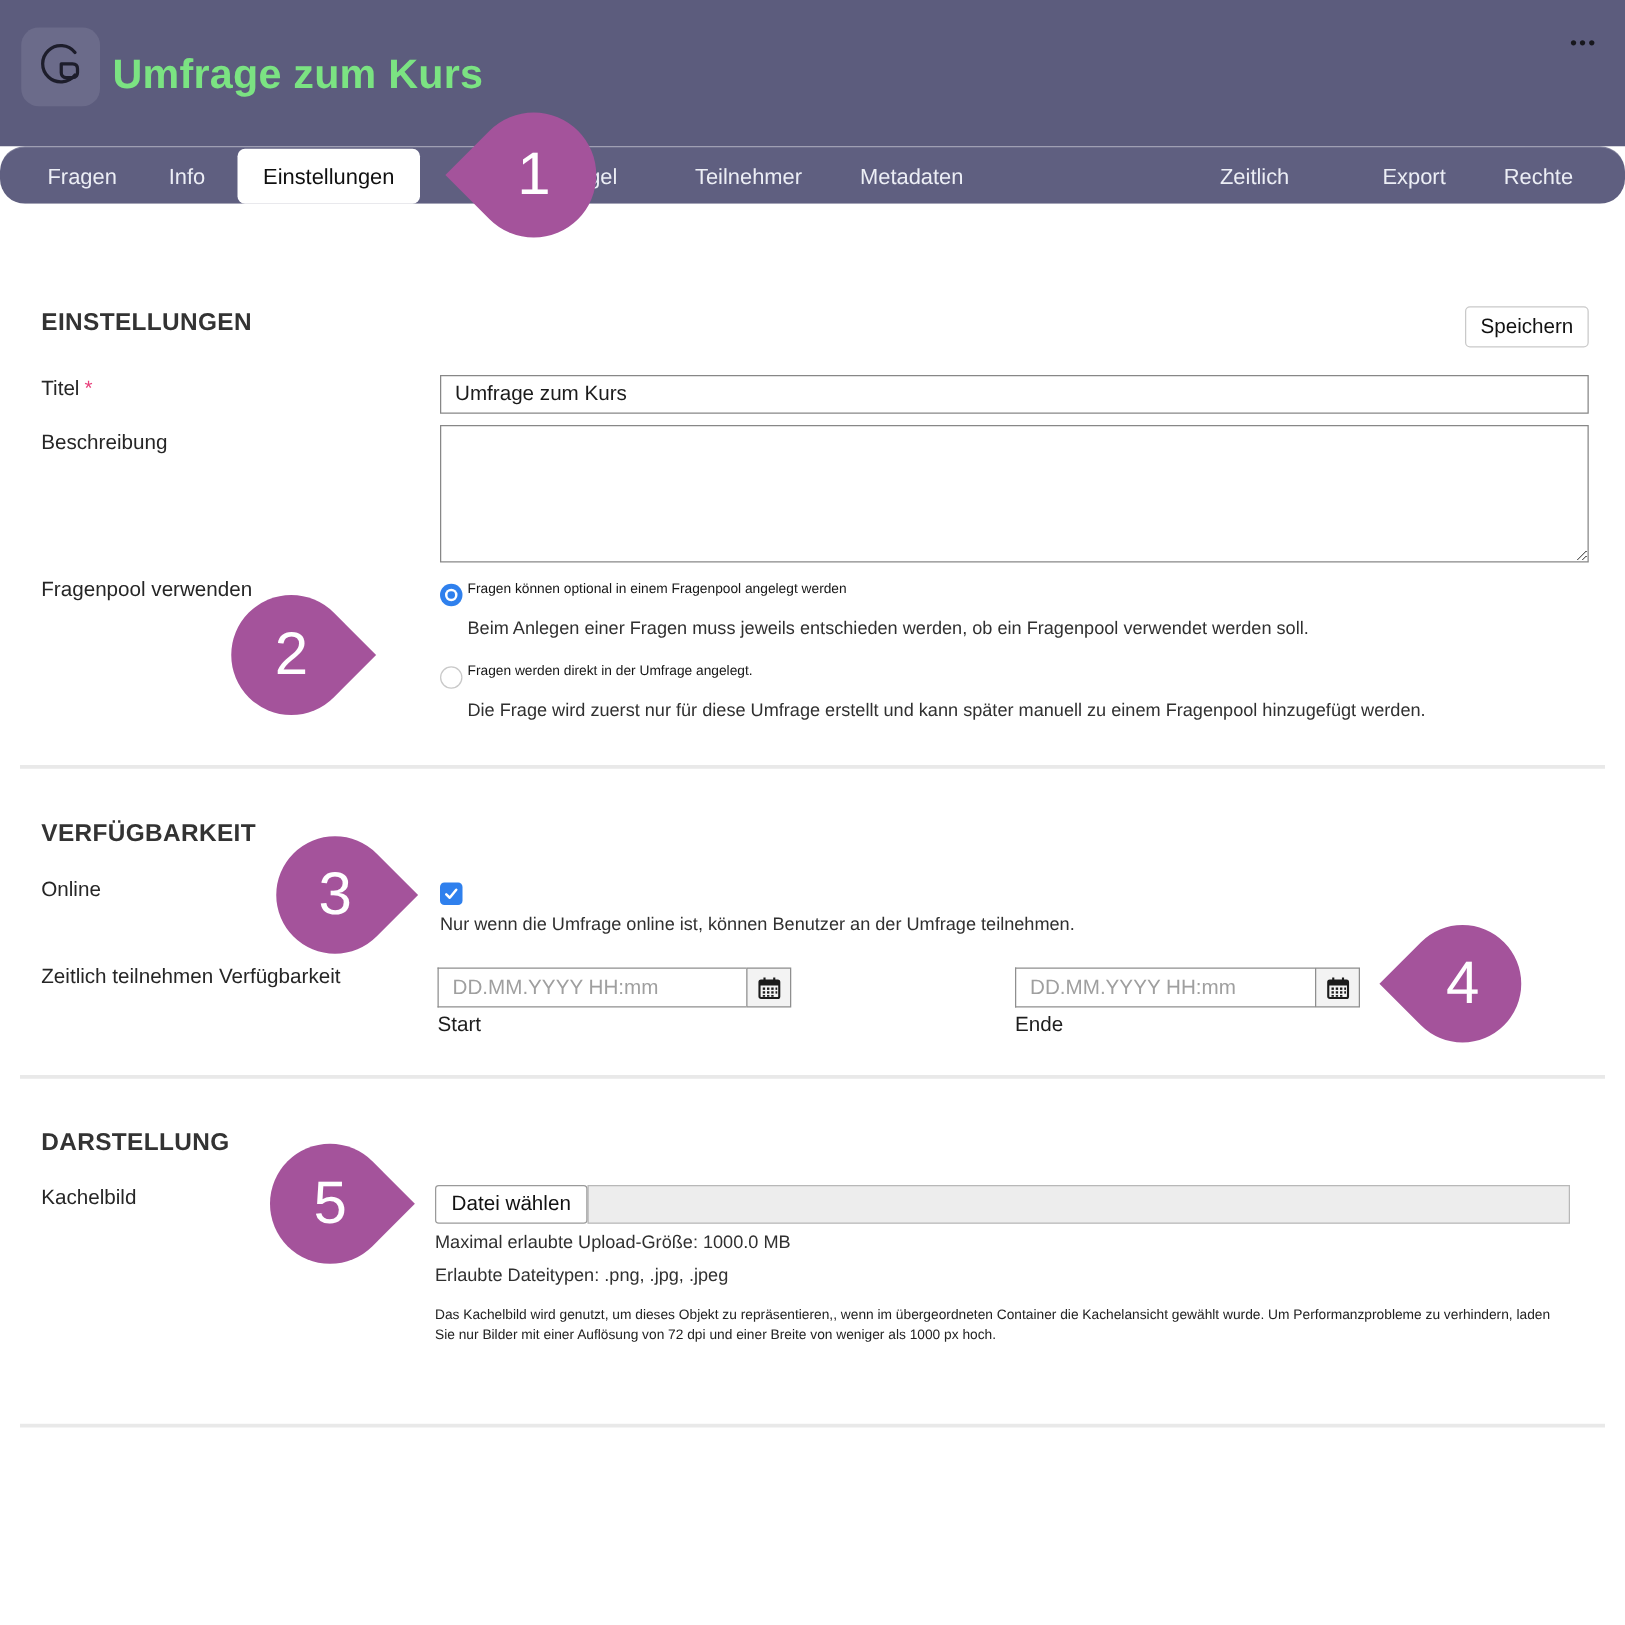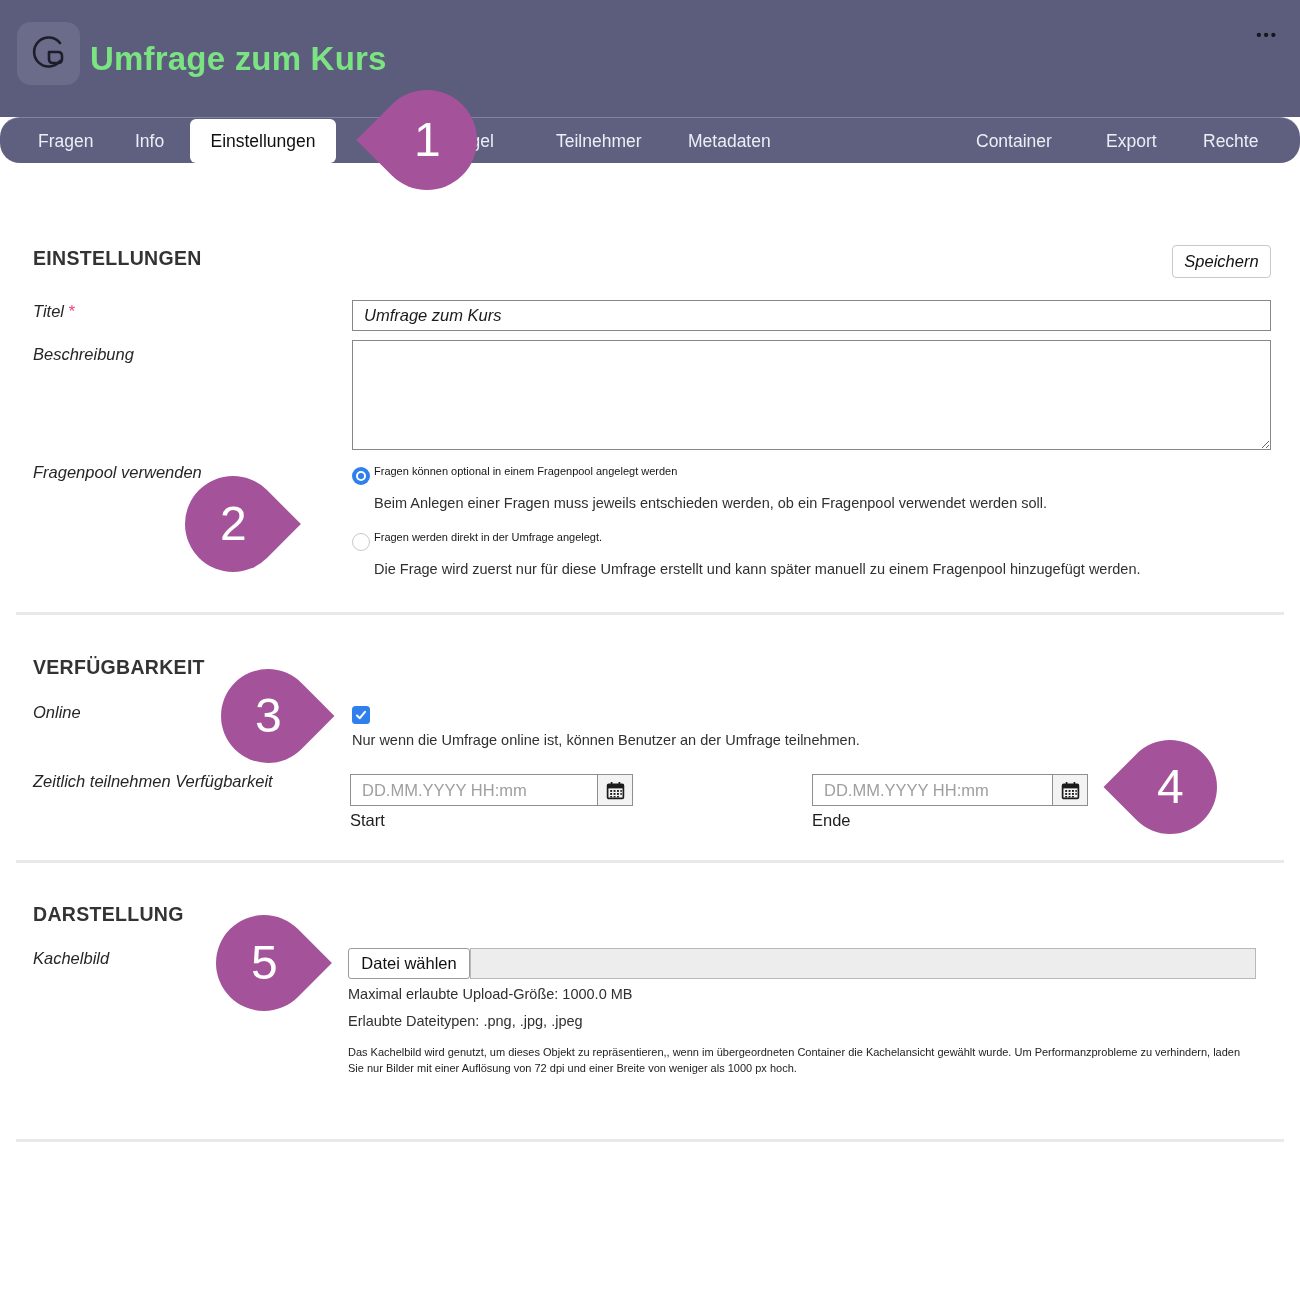--- a/index.html
+++ b/index.html
@@ -4,21 +4,21 @@
 <style>
   * { box-sizing: border-box; }
   html,body { margin:0; padding:0; }
   body {
     width:1300px; height:1300px; position:relative;
     background:#ffffff;
     font-family:"Liberation Sans", sans-serif;
     color:#222;
     overflow:hidden;
   }
-  .abs { position:absolute;font-style:italic; }
+  .abs { position:absolute; }
 
   
   .header-top {
     position:absolute; top:0; left:0; width:1300px; height:117px;
     background:#5c5c7d;
   }
   .tabbar {
     position:absolute; top:117px; left:0; width:1300px; height:46px;
     background:#5f5f80;
     border-top:1px solid rgba(255,255,255,.22);
@@ -49,21 +49,21 @@
     text-align:center; padding:0; cursor:pointer; font-size:17.5px;
   }
 
   
   .section-heading {
     position:absolute; left:33px;
     font-size:19.5px; font-weight:700; color:#333; letter-spacing:.3px;
   }
   .field-label {
     position:absolute; left:33px;
-    font-size:16.5px; color:#262626;font-style:italic;
+    font-size:16.5px; color:#262626;
   }
   .required { color:#e8417c; margin-left:4px; }
   .byline { position:absolute; font-size:14.5px; color:#303030; }
 
   .btn {
     background:#fff; border:1px solid #c9c9c9; border-radius:4px;
     font-size:16.5px; color:#111; font-family:inherit;
     display:flex; align-items:center; justify-content:center;
     cursor:pointer;
   }
@@ -136,21 +136,21 @@
   <div class="more-menu">•••</div>
 </div>
 
 <div class="tabbar">
   <div class="tab" style="left:17px">Fragen</div>
   <div class="tab" style="left:114px">Info</div>
   <div class="tab-active" style="left:190px; width:146px">Einstellungen</div>
   <div class="tab" style="left:434px">regel</div>
   <div class="tab" style="left:535px">Teilnehmer</div>
   <div class="tab" style="left:667px">Metadaten</div>
-  <div class="tab" style="left:955px">Container</div>
+  <div class="tab" style="left:955px">Zeitlich</div>
   <div class="tab" style="left:1085px">Export</div>
   <div class="tab" style="left:1182px">Rechte</div>
 </div>
 
 <div class="section-heading" style="top:247px">EINSTELLUNGEN</div>
 <button class="btn abs" style="left:1172px; top:245px; width:99px; height:33px">Speichern</button>
 
 <div class="field-label" style="top:302px">
   <span>Titel</span><span class="required">*</span>
 </div>

